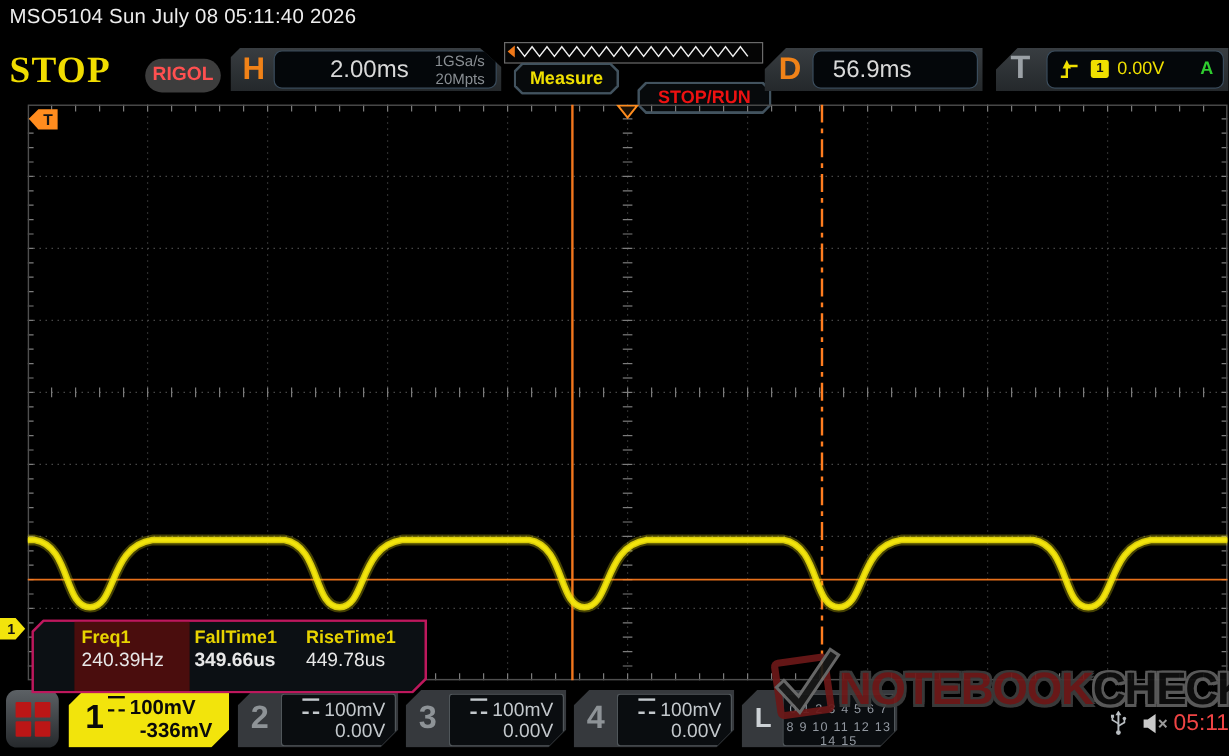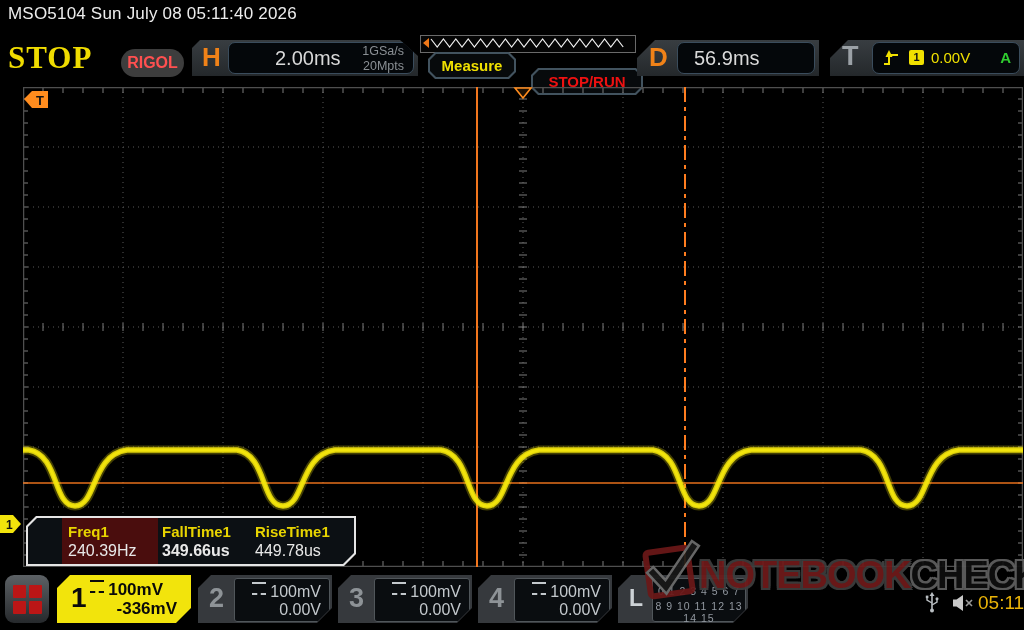--- a/index.html
+++ b/index.html
@@ -52,30 +52,30 @@
   .ch1box{left:57px;width:134px;background:#f2e40c;}
   .ch1-num{position:absolute;left:14px;top:7px;font-weight:bold;font-size:28px;color:#0a0a0a;}
   .ch1-row{position:absolute;font-size:17px;font-weight:600;color:#0a0a0a;white-space:nowrap;}
   .lrow{position:absolute;width:100%;text-align:center;color:#9298a0;font-size:10.5px;letter-spacing:1px;}
 
   .menu-btn{left:5px;top:575px;width:44px;height:48px;border-radius:9px;
             background:linear-gradient(#5c6165,#26292c);}
   .sq{position:absolute;width:13px;height:13px;background:#bb1616;border-radius:1px;}
 
   
-  .meas-outer{left:26px;top:516px;width:330px;height:50px;background:#e5e5e5;z-index:20;
+  .meas-outer{left:26px;top:516px;width:330px;height:62px;background:#be185d;z-index:20;
       clip-path:polygon(10px 0,100% 0,100% calc(100% - 12px),calc(100% - 12px) 100%,0 100%,0 10px);}
   .meas-inner{position:absolute;inset:2px;background:#0c1014;
       clip-path:polygon(9px 0,100% 0,100% calc(100% - 11px),calc(100% - 11px) 100%,0 100%,0 9px);}
   .meas-sel{position:absolute;left:34px;top:0;width:96px;height:100%;background:#4a0d0d;}
   .meas-lbl{position:absolute;top:5px;color:#e8d400;font-size:15px;font-weight:bold;}
   .meas-val{position:absolute;top:24px;color:#e8e8e8;font-size:16px;}
 
   
-  .clock{left:978px;top:592px;color:#eab308;font-size:19px;}
+  .clock{left:978px;top:592px;color:#ef4444;font-size:19px;}
 
   
   .wm{left:633px;top:537px;z-index:50;display:flex;align-items:flex-start;opacity:.93;}
   .wm-text{margin-top:17px;margin-left:-6px;font-weight:bold;font-size:38px;letter-spacing:-1px;white-space:nowrap;}
   .ol-red{color:#701a1a;text-shadow:-2px -2px 0 #3e3e3e,2px -2px 0 #3e3e3e,-2px 2px 0 #3e3e3e,
           2px 2px 0 #3e3e3e,-2px 0 0 #3e3e3e,2px 0 0 #3e3e3e,0 -2px 0 #3e3e3e,0 2px 0 #3e3e3e;}
   .ol-gry{color:#0f0f0f;text-shadow:-2px -2px 0 #606060,2px -2px 0 #606060,-2px 2px 0 #606060,
           2px 2px 0 #606060,-2px 0 0 #606060,2px 0 0 #606060,0 -2px 0 #606060,0 2px 0 #606060;}
 </style>
 </head>

